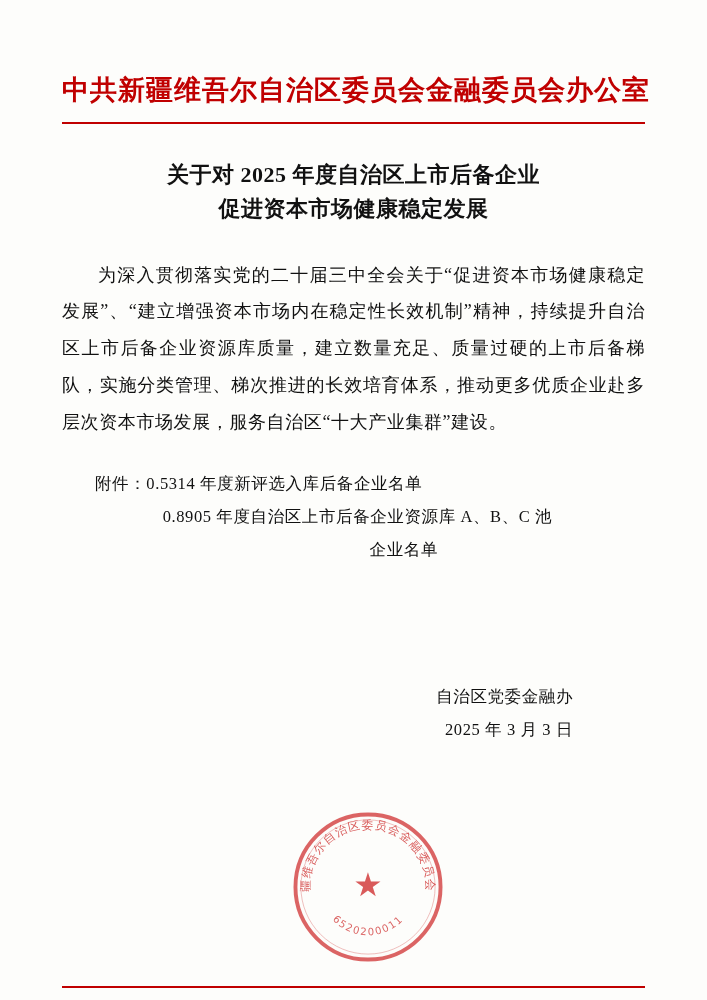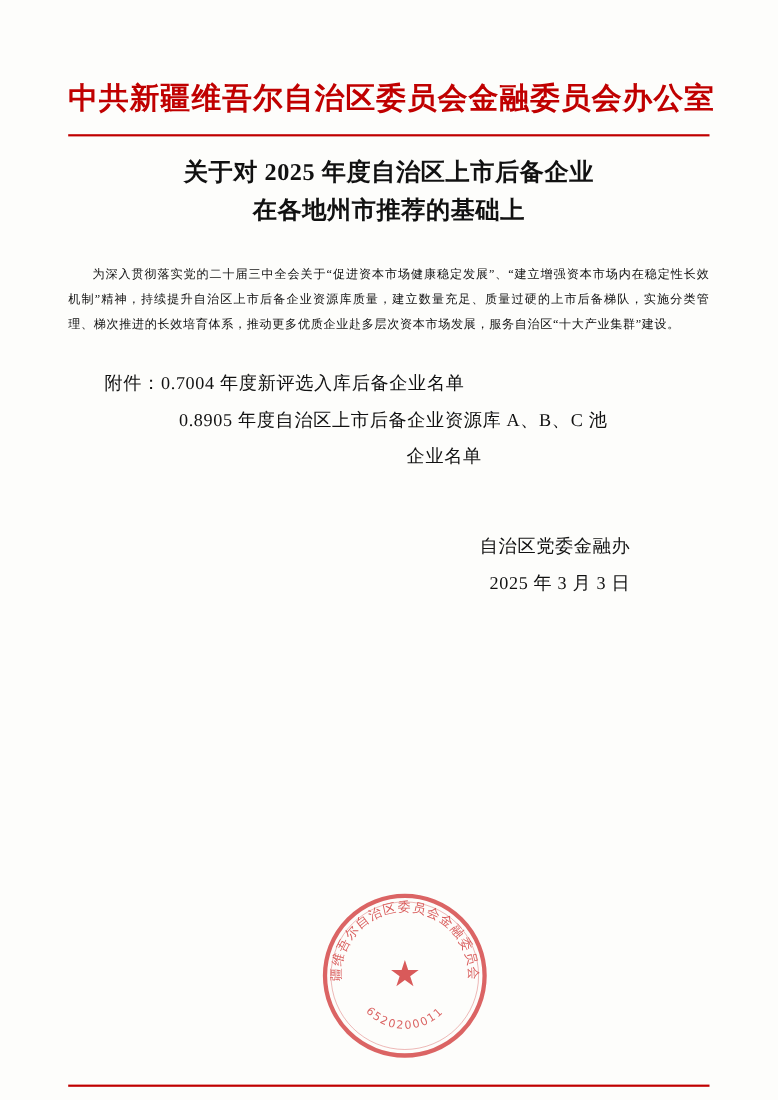--- a/index.html
+++ b/index.html
@@ -34,32 +34,32 @@
     font-family: "DejaVu Serif", "Liberation Serif", serif;
   }
   .masthead-rule {
     margin-top: 16px;
     height: 2px;
     background: #c00000;
     width: 100%;
   }
   .doc-title {
     text-align: center;
-    margin-top: 16px;
+    margin-top: 34px;
     font-size: 22px;
     font-weight: bold;
     line-height: 1.55;
     letter-spacing: 0.5px;
   }
   .doc-title .line {
     display: block;
   }
   .body-text {
     margin-top: 30px;
-    font-size: 11px;
+    font-size: 18px;
     line-height: 2.05;
     text-align: justify;
     letter-spacing: 0.6px;
   }
   .body-text p {
     margin: 0 0 2px 0;
     text-indent: 2em;
   }
   .attachments {
     margin-top: 26px;
@@ -76,21 +76,21 @@
     padding-left: calc(2em + 4.1em);
     text-indent: 0;
   }
   .attachments .att-cont {
     margin: 0;
     padding-left: calc(2em + 4.1em);
     text-indent: 0;
     text-align: center;
   }
   .signature {
-    margin-top: 49px;
+    margin-top: 114px;
     text-align: right;
     padding-right: 72px;
     font-size: 16.5px;
     line-height: 2.0;
     letter-spacing: 0.6px;
     position: relative;
     z-index: 3;
   }
   .signature div {
     white-space: nowrap;
@@ -126,29 +126,29 @@
 </head>
 <body>
 
 <div class="page">
 
   <div class="masthead">中共新疆维吾尔自治区委员会金融委员会办公室</div>
   <div class="masthead-rule"></div>
 
   <div class="doc-title">
     <span class="line">关于对 2025 年度自治区上市后备企业</span>
-    <span class="line">在各地州市推荐的基础上</span>
+    <span class="line">促进资本市场健康稳定发展</span>
   </div>
 
   <div class="body-text">
     <p>为深入贯彻落实党的二十届三中全会关于“促进资本市场健康稳定发展”、“建立增强资本市场内在稳定性长效机制”精神，持续提升自治区上市后备企业资源库质量，建立数量充足、质量过硬的上市后备梯队，实施分类管理、梯次推进的长效培育体系，推动更多优质企业赴多层次资本市场发展，服务自治区“十大产业集群”建设。</p>
   </div>
 
   <div class="attachments">
-    <p class="att-first"><span>附件：</span><span>0.7004 年度新评选入库后备企业名单</span></p>
+    <p class="att-first"><span>附件：</span><span>0.5314 年度新评选入库后备企业名单</span></p>
     <p class="att-rest">0.8905 年度自治区上市后备企业资源库 A、B、C 池</p>
     <p class="att-cont">企业名单</p>
   </div>
 
   <svg class="seal" viewBox="0 0 200 200" aria-hidden="true">
     <defs>
       <path id="sealTopArc" d="M 25,100 A 75,75 0 0 1 175,100"></path>
       <path id="sealBottomArc" d="M 38,100 A 62,62 0 0 0 162,100"></path>
     </defs>
     <circle cx="100" cy="100" r="93" fill="none" stroke="#cc2222" stroke-width="5" opacity="0.85"></circle>

